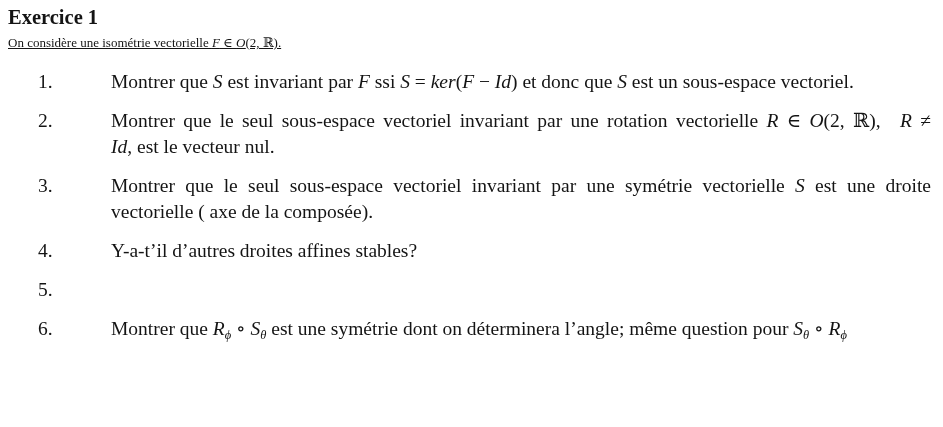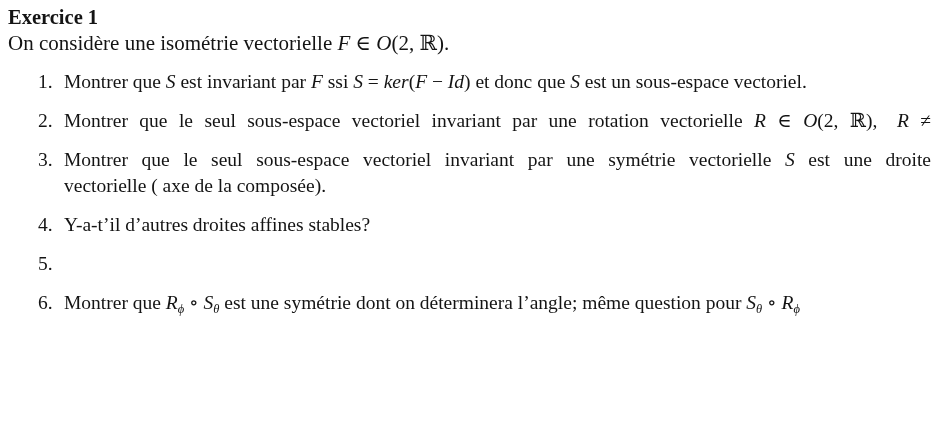--- a/index.html
+++ b/index.html
@@ -18,42 +18,44 @@
     padding: 5px 12px 0 8px;
     box-sizing: border-box;
     width: 943px;
   }
   .title {
     font-size: 20.5px;
     font-weight: 700;
     line-height: 25px;
   }
   .intro {
-    font-size: 21px;
+    font-size: 13px;
     line-height: 26px;
+    text-decoration: underline;
   }
   .item {
     display: flex;
     margin-top: 13px;
     padding-left: 30px;
   }
   .num {
     flex: 0 0 26px;
     width: 26px;
     font-size: 19.5px;
     line-height: 26px;
   }
   .itext {
     flex: 1 1 auto;
     min-width: 0;
   }
   .ln {
     font-size: 19.5px;
     line-height: 26px;
     white-space: nowrap;
+    margin-left: 47px;
   }
   .ln.just {
     text-align: justify;
     text-align-last: justify;
   }
   .ln i, .intro i {
     font-style: italic;
   }
   .ln sub {
     font-size: 12.5px;
@@ -75,20 +77,21 @@
     <span class="num">1.</span>
     <div class="itext">
       <div class="ln">Montrer que <i>S</i> est invariant par <i>F</i> ssi <i>S</i> = <i>ker</i>(<i>F</i> − <i>Id</i>) et donc que <i>S</i> est un sous-espace vectoriel.</div>
     </div>
   </div>
 
   <div class="item">
     <span class="num">2.</span>
     <div class="itext">
       <div class="ln just">Montrer que le seul sous-espace vectoriel invariant par une rotation vectorielle <i>R</i> ∈ <i>O</i>(2, ℝ), <i>R</i> ≠</div>
+      <div class="ln"><i>Id</i>, est le vecteur nul.</div>
     </div>
   </div>
 
   <div class="item">
     <span class="num">3.</span>
     <div class="itext">
       <div class="ln just">Montrer que le seul sous-espace vectoriel invariant par une symétrie vectorielle <i>S</i> est une droite</div>
       <div class="ln">vectorielle ( axe de la composée).</div>
     </div>
   </div>

